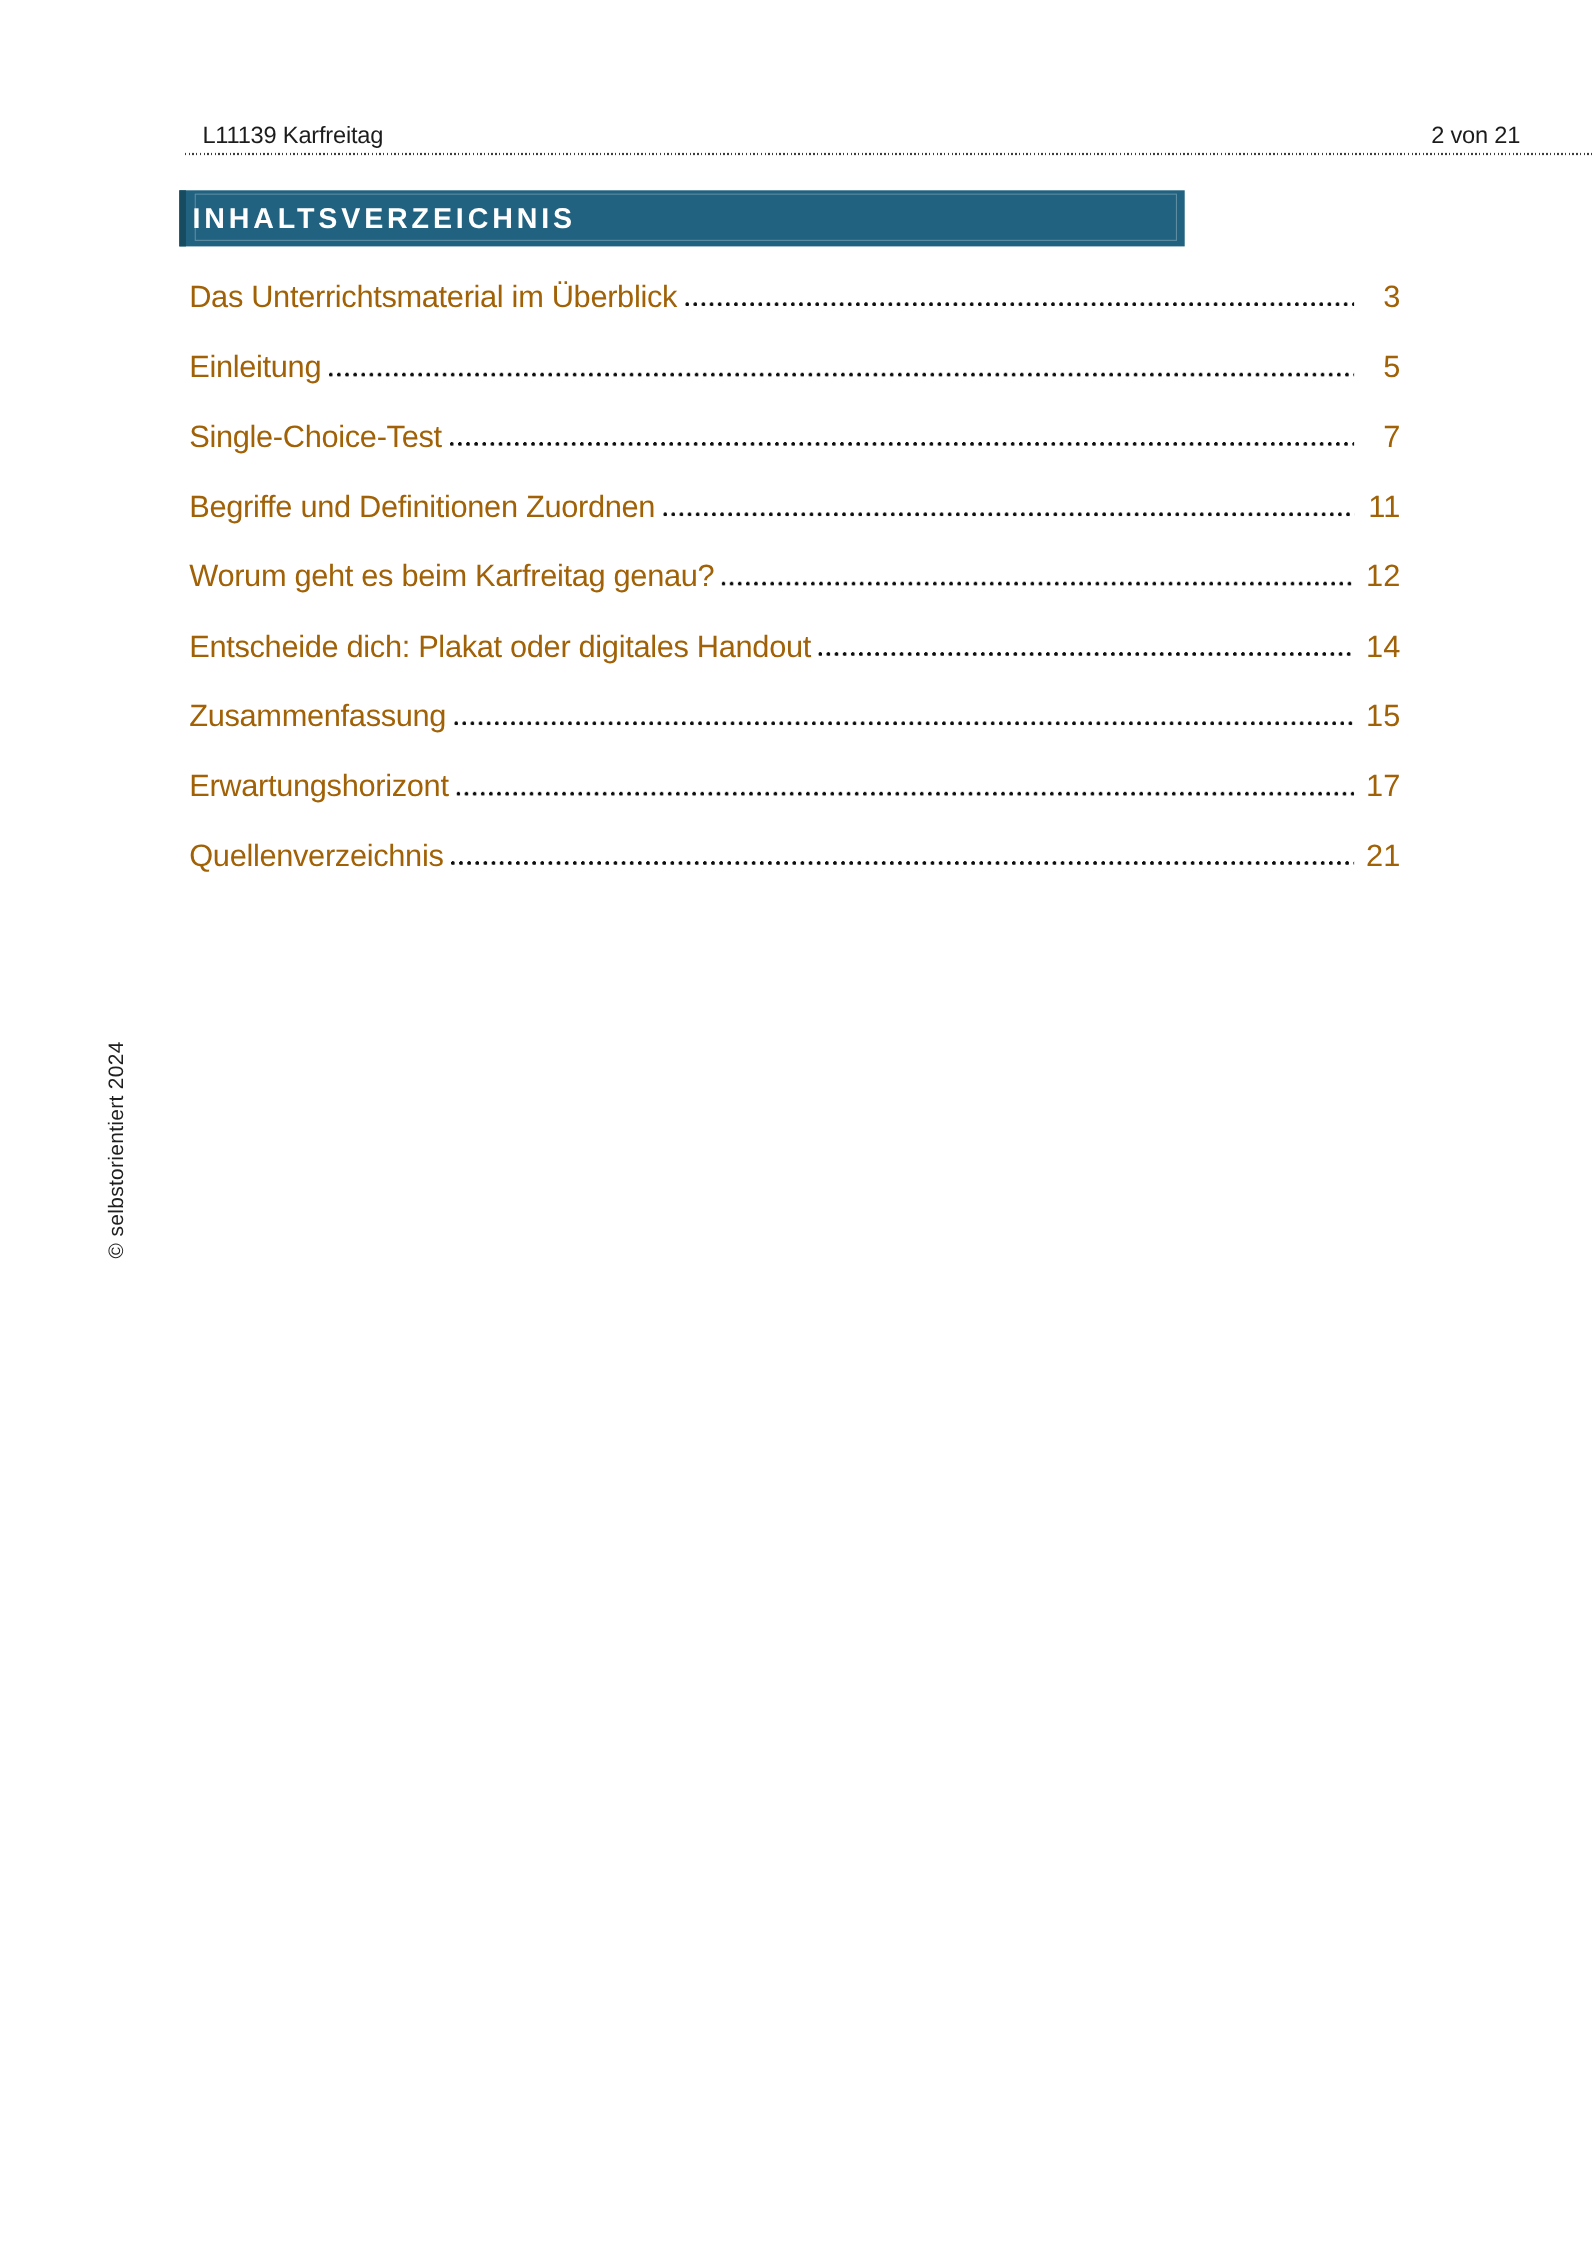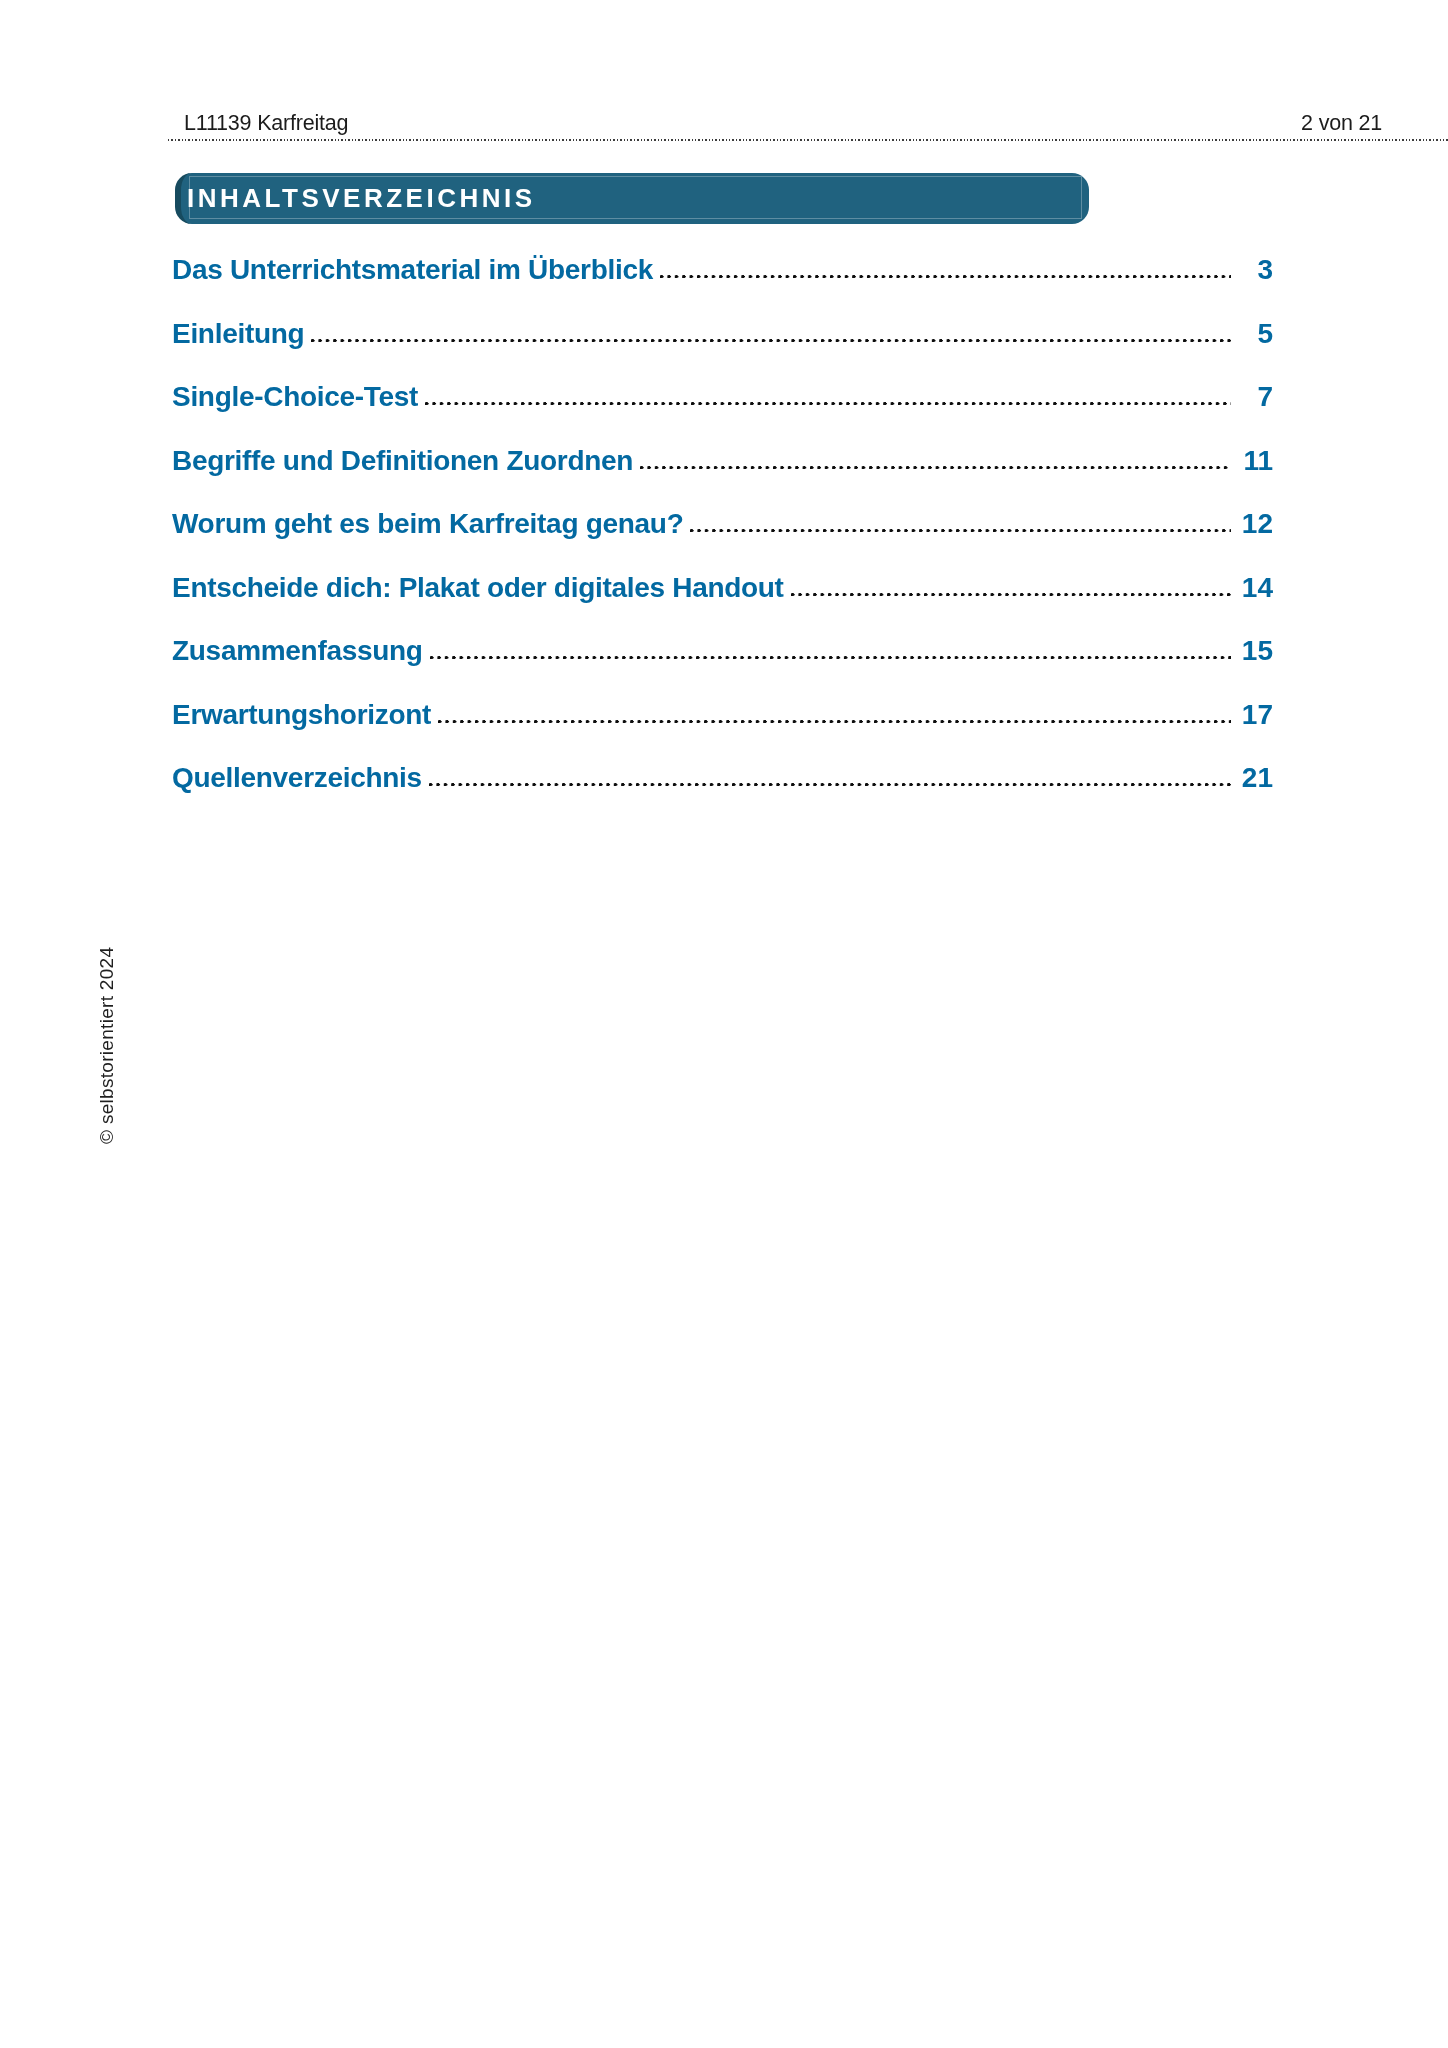--- a/index.html
+++ b/index.html
@@ -29,26 +29,25 @@
     position: absolute;
     left: 168px; top: 139px;
     width: 1280px; height: 2px;
     background-image: repeating-linear-gradient(90deg,
       #3c3c3c 0, #3c3c3c 1.3px, transparent 1.3px, transparent 3.4px);
   }
 
   
   .toc-title-bar {
     position: absolute;
-    left: 175px; top: 173px;
+    left: 163px; top: 173px;
     width: 914px; height: 51px;
     box-sizing: border-box;
     background: var(--accent, #20627F);
     border-left: 6px solid var(--accent-dark, #174B5F);
-    border-radius: 17px;
   }
   .toc-title-bar::after {
     content: "";
     position: absolute;
     left: 8px; right: 7px; top: 3px; bottom: 5px;
     border: 1px solid rgba(255,255,255,0.28);
     pointer-events: none;
   }
   .toc-title {
     display: block;
@@ -66,23 +65,23 @@
     position: absolute;
     left: 172px; top: 238px;
     width: 1101px;
   }
   .toc-row {
     display: flex;
     align-items: baseline;
     height: 63.5px;
     line-height: 63.5px;
     font-size: 28px;
-    font-weight: bold;
+    font-weight: normal;
     letter-spacing: -0.3px;
-    color: #0369a1;
+    color: #a16207;
     white-space: nowrap;
   }
   .toc-leader {
     flex: 1 1 auto;
     display: inline-block;
     height: 5px;
     margin: 0 5px 0 7px;
     background-image: radial-gradient(circle at 1.7px 2.6px,
       #0d0d0d 1.55px, transparent 1.9px);
     background-size: 7.4px 5px;

